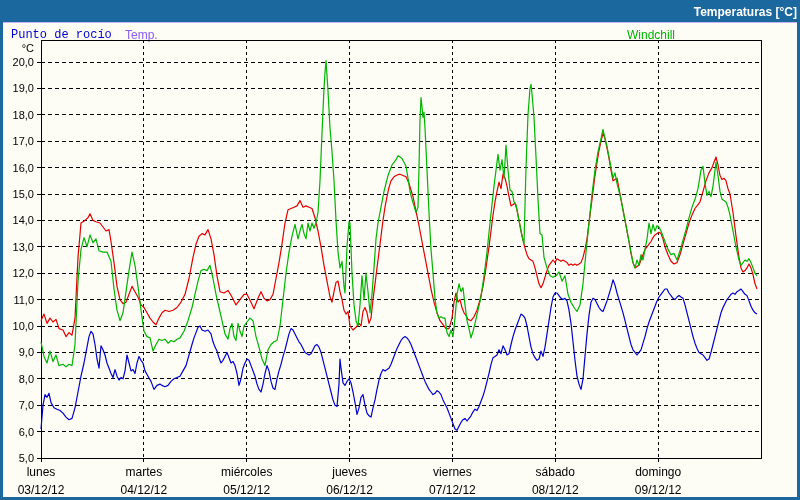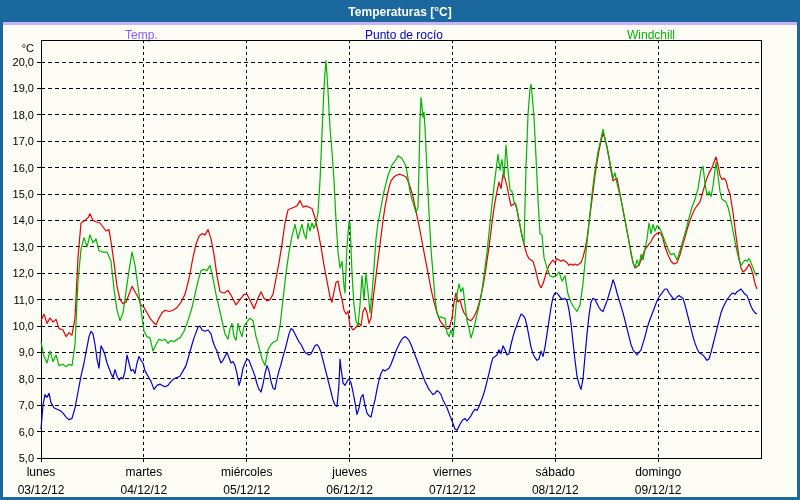--- a/index.html
+++ b/index.html
@@ -3,26 +3,26 @@
 <meta charset="utf-8">
 <style>
   html,body{margin:0;padding:0;background:#e8e8e8;}
   #window{
     position:relative;width:800px;height:500px;box-sizing:border-box;
     background:#fdfdf6;border:3px solid #1b689f;outline:1px solid #0d4066;
     font-family:"Liberation Sans","DejaVu Sans",sans-serif;overflow:hidden;
   }
   #titlebar{
     position:absolute;left:0;top:0;right:0;height:19px;background:#1b689f;
-    border-bottom:3px solid #c4b5fd;color:#ffffff;font-size:12px;font-weight:bold;
-    text-align:center;line-height:19px;
+    border-bottom:1px solid #c4b5fd;color:#ffffff;font-size:12px;font-weight:bold;
+    text-align:right;line-height:19px;
   }
   .legend-item{position:absolute;top:25px;font-size:12px;white-space:nowrap;}
   #legend-temp{left:122px;}
-  #legend-dew{left:8px;right:0;text-align:center;}
+  #legend-dew{left:8px;right:0;text-align:left;font-family:Liberation Mono, monospace;}
   #legend-wind{left:624px;}
   #plot-svg{position:absolute;left:0;top:0;}
   text{font-family:"Liberation Sans","DejaVu Sans",sans-serif;}
 </style>
 </head>
 <body>
 
 <div id="window">
   <div id="titlebar">
     <span>Temperaturas [°C]</span>

